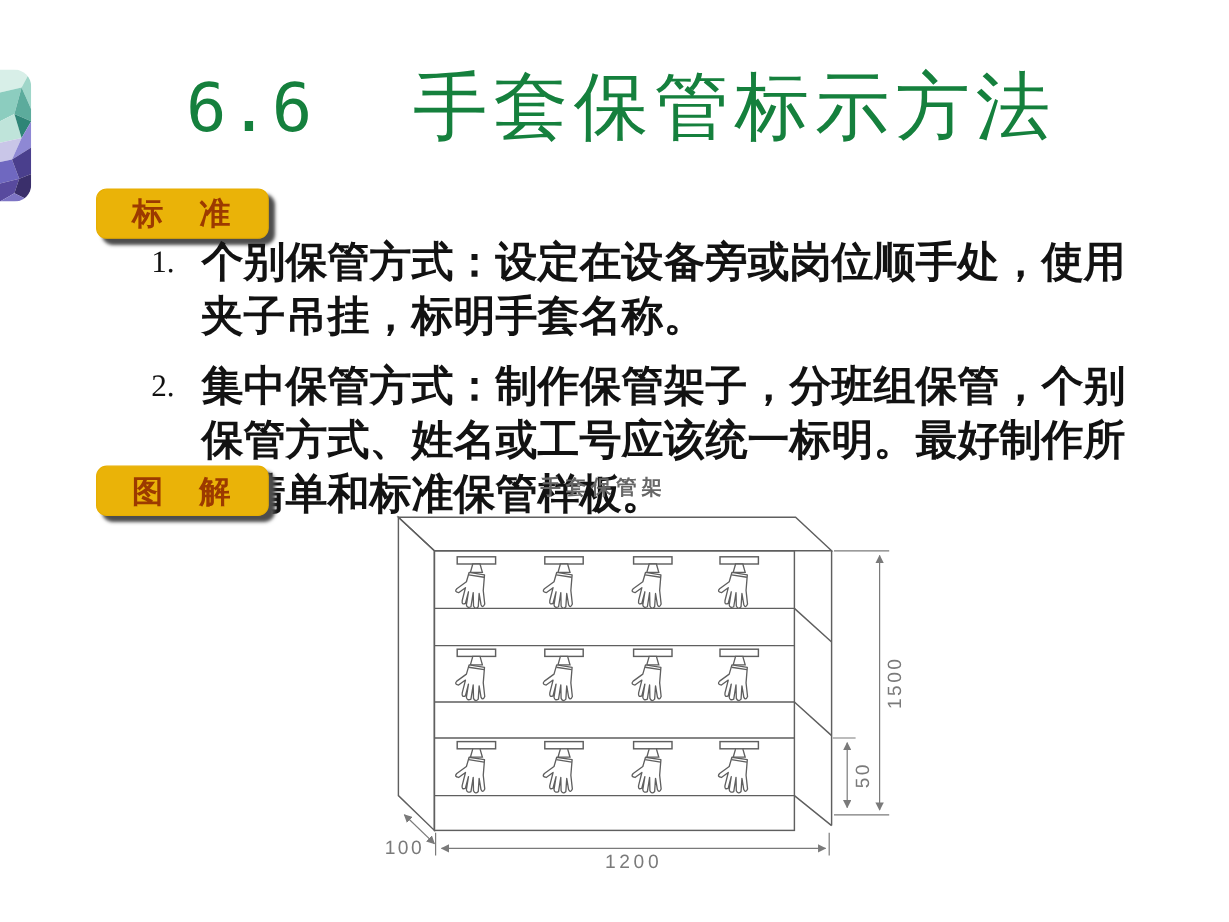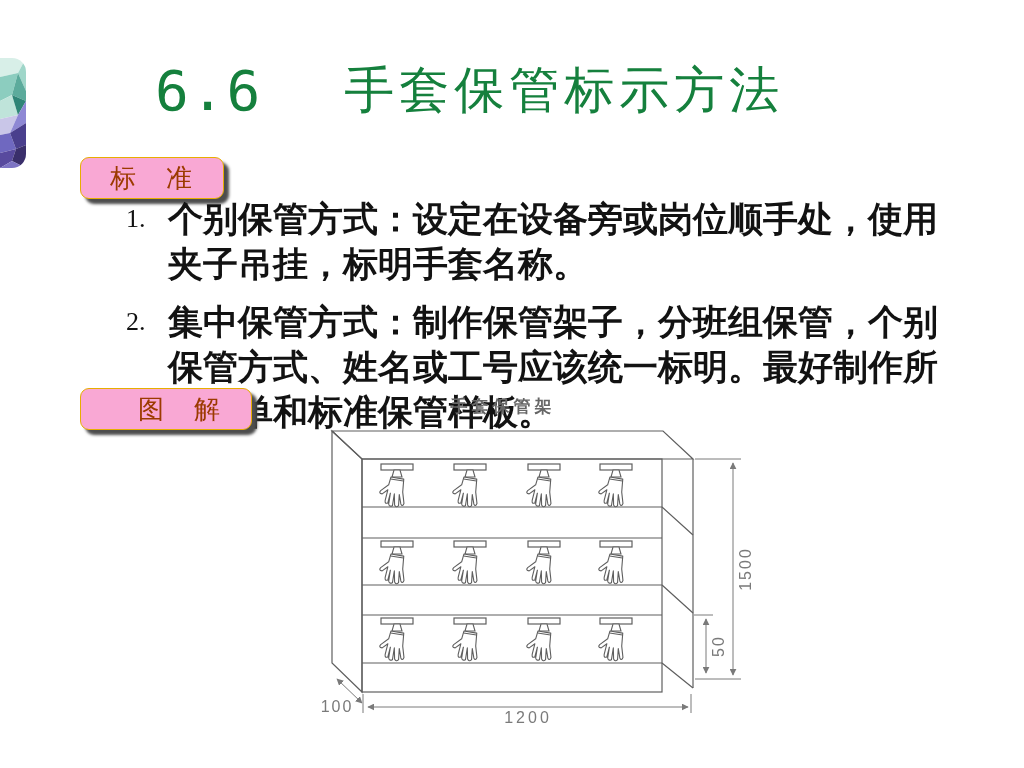--- a/index.html
+++ b/index.html
@@ -14,32 +14,32 @@
   .slide-title{
     position:absolute;left:155px;top:52px;height:72px;
     white-space:nowrap;color:#15803d;display:flex;align-items:flex-end;
   }
   .slide-title .num{
     font-family:"DejaVu Sans Mono","Liberation Mono",monospace;
     font-size:56px;line-height:66px;letter-spacing:2px;
   }
   .slide-title .zh{
     font-family:"Liberation Serif","DejaVu Serif",serif;
-    font-size:50px;line-height:68px;letter-spacing:5px;margin-left:82px;
+    font-size:62px;line-height:68px;letter-spacing:5px;margin-left:82px;
   }
   
   .badge{
     position:absolute;left:80px;width:142px;height:40px;
-    background:#f9a8d4;border:1px solid #e7ae00;border-radius:9px;
+    background:#eab308;border:1px solid #e7ae00;border-radius:9px;
     box-shadow:5px 5px 3px #4d4d4d;
     display:flex;align-items:center;justify-content:center;
-    font-size:26px;font-weight:400;color:#9c3a00;letter-spacing:2px;
+    font-size:26px;font-weight:700;color:#9c3a00;letter-spacing:2px;
   }
   .badge-standard{top:157px;}
-  .badge-diagram{top:388px;padding-left:28px;}
+  .badge-diagram{top:388px;}
   
   .std-list{position:absolute;left:126px;top:196px;width:842px;}
   .std-item{display:flex;align-items:flex-start;}
   .std-item + .std-item{margin-top:13px;}
   .std-item .li-num{
     flex:0 0 42px;font-family:"Liberation Serif","DejaVu Serif",serif;
     font-size:26px;line-height:45px;color:#111;
   }
   .std-item .li-text{
     flex:1;font-size:35px;line-height:45px;font-weight:700;color:#121212;

